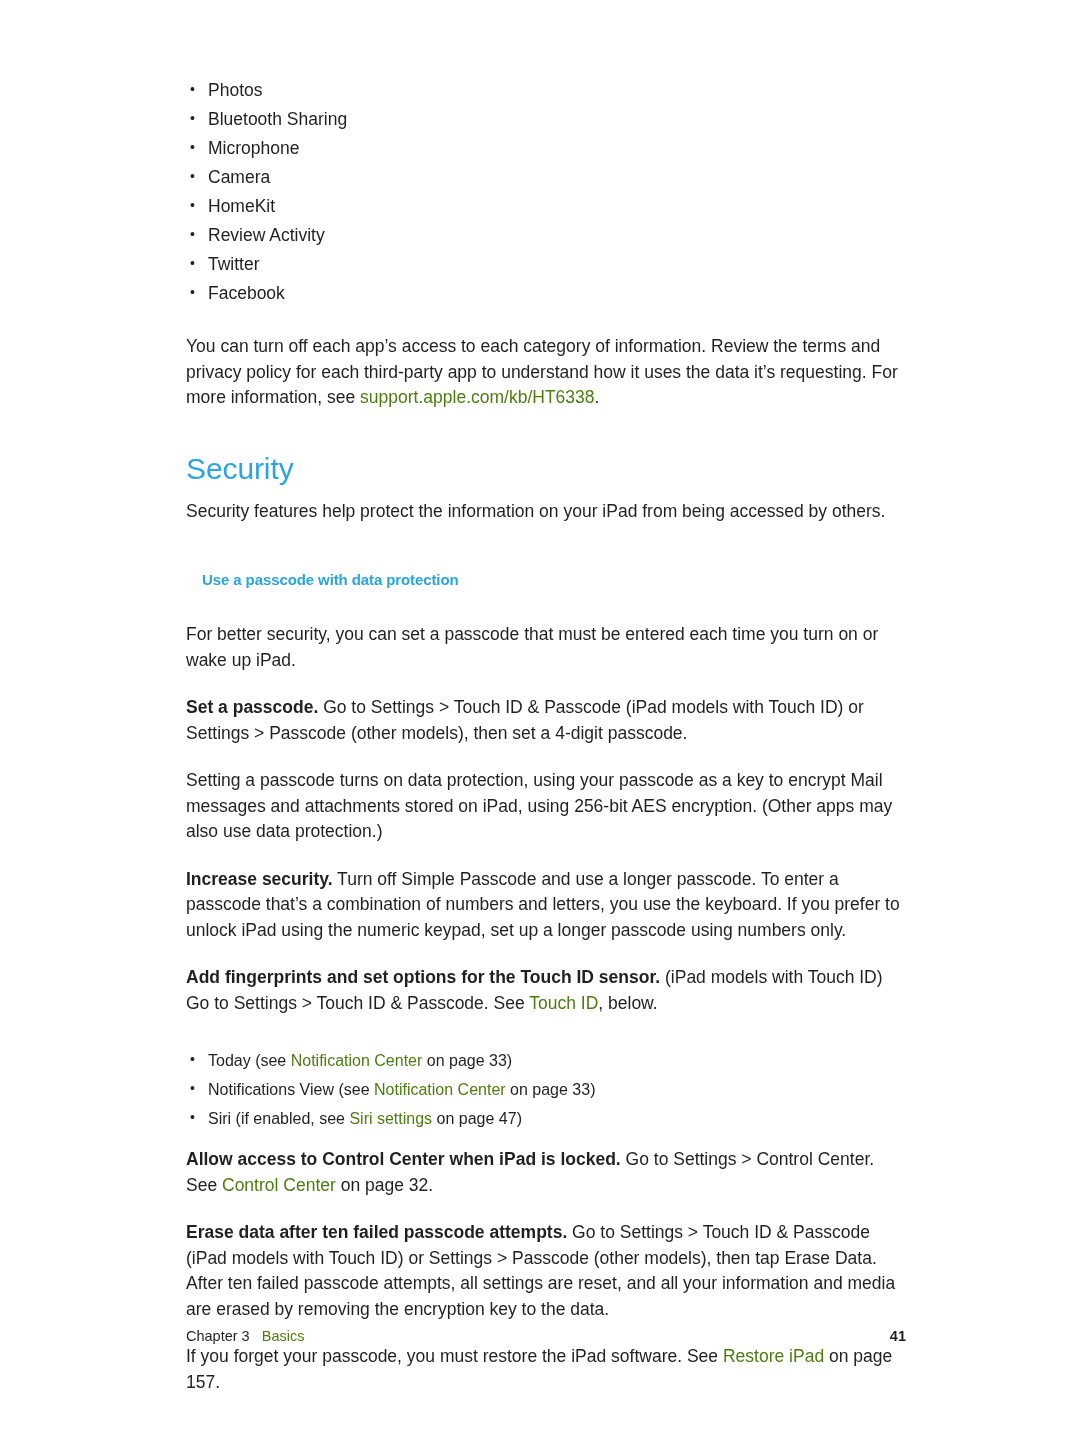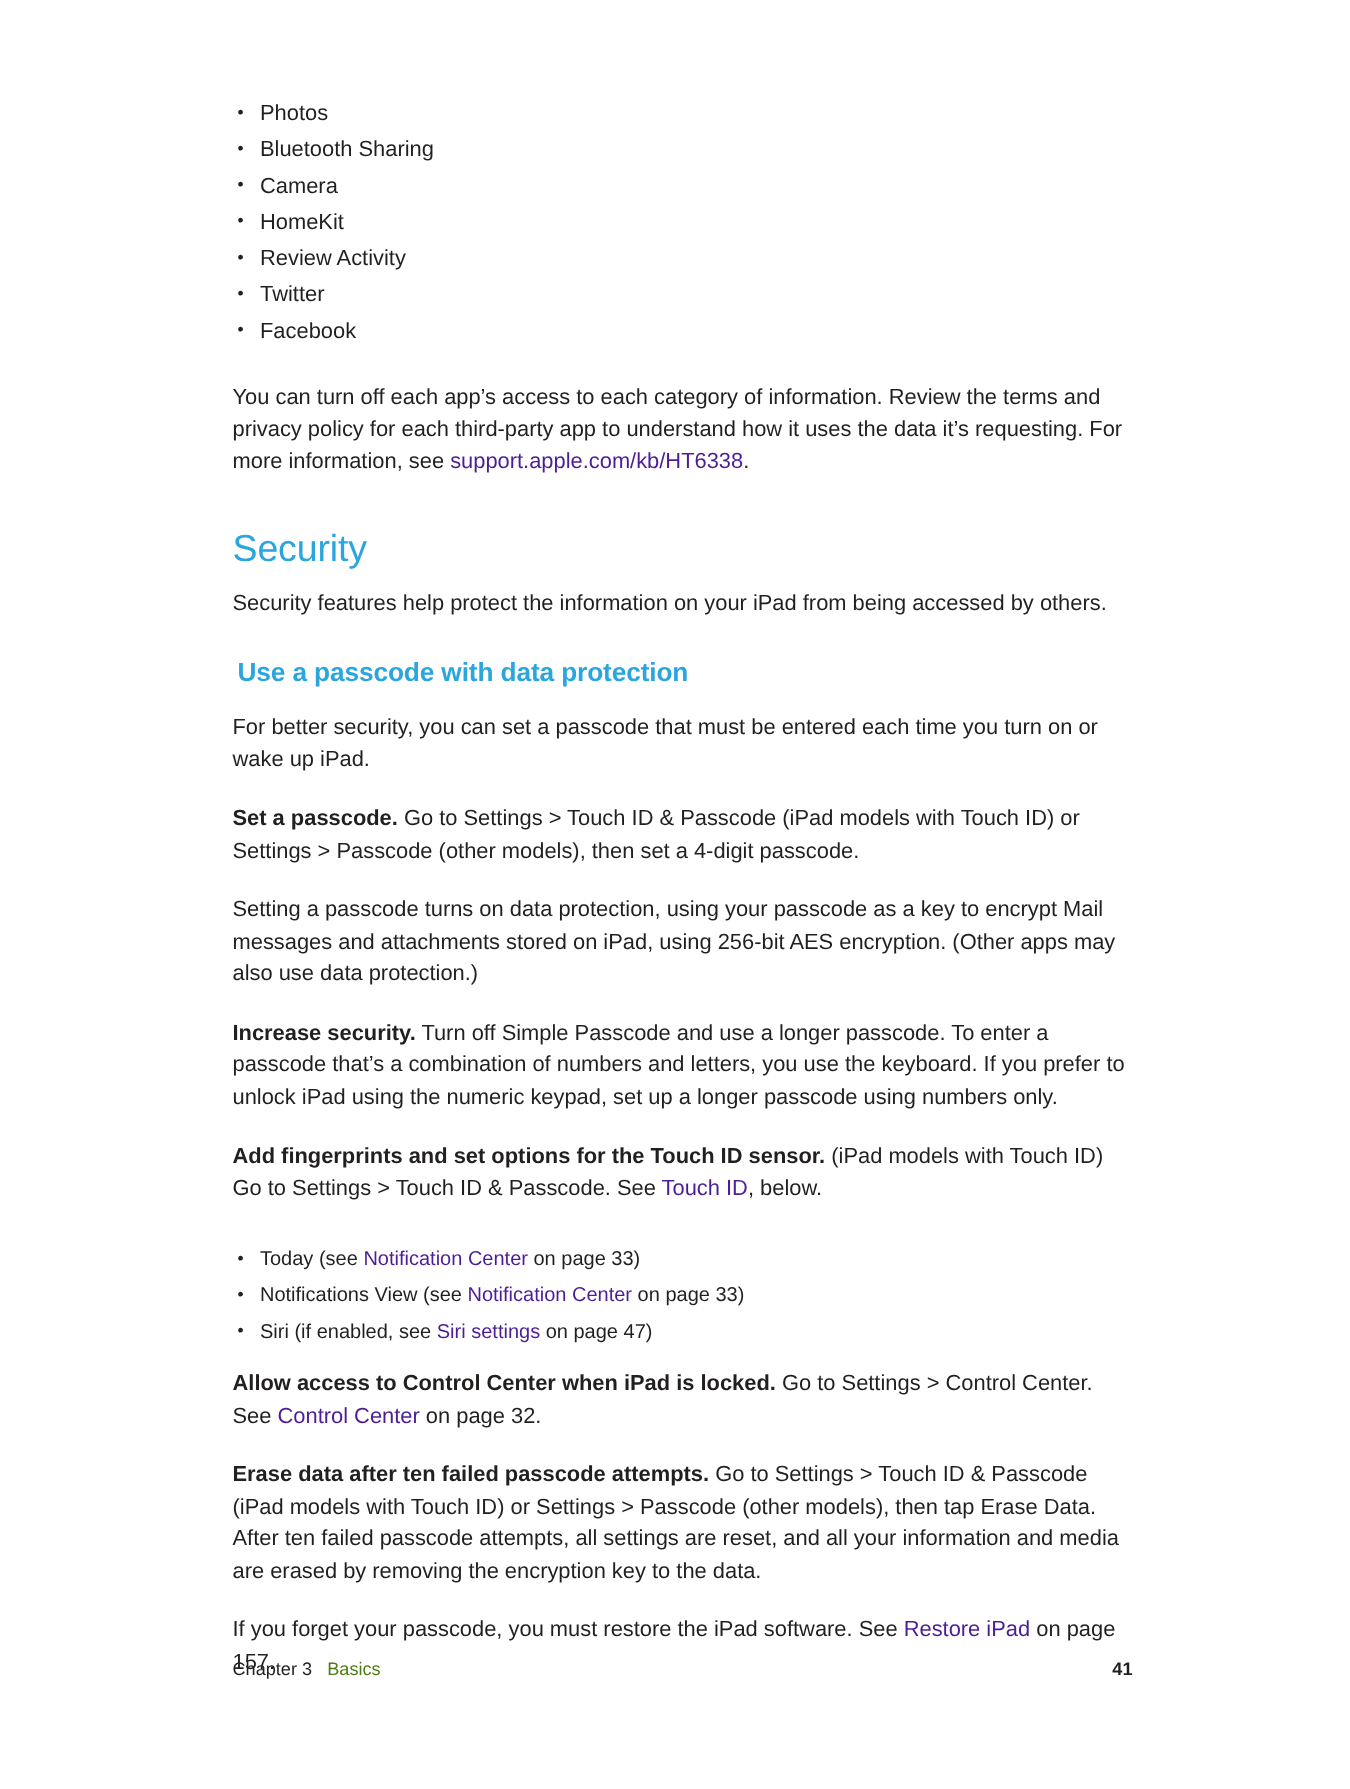--- a/index.html
+++ b/index.html
@@ -59,30 +59,30 @@
   .gap-sm { height: 12px; }
   h1.section {
     font-size: 30px;
     line-height: 36px;
     font-weight: normal;
     color: #2aa5dd;
     margin: 0;
     letter-spacing: -0.1px;
   }
   h2.subsection {
-    font-size: 21px;
+    font-size: 15px;
     line-height: 28px;
     font-weight: bold;
     color: #2aa5dd;
-    margin: 4px;
+    margin: 16px;
     letter-spacing: -0.1px;
   }
   .lead { font-weight: bold; }
   a.link, .link {
-    color: #4c1d95;
+    color: #4d7c0f;
     text-decoration: none;
   }
   ul.bullets.small li {
     font-size: 16px;
     line-height: 29px;
   }
   .footer {
     position: absolute;
     left: 186px;
     top: 1327px;
@@ -105,20 +105,21 @@
 </head>
 <body>
 
 <div class="page">
 
   <div class="content">
 
     <ul class="bullets">
       <li>Photos</li>
       <li>Bluetooth Sharing</li>
+      <li>Microphone</li>
       <li>Camera</li>
       <li>HomeKit</li>
       <li>Review Activity</li>
       <li>Twitter</li>
       <li>Facebook</li>
     </ul>
 
     <div class="gap-lg"></div>
 
     <p class="body"><span>You can turn off each app’s access to each category of information. Review the terms and privacy policy for each third-party app to understand how it uses the data it’s requesting. For more information, see </span><a class="link" href="#">support.apple.com/kb/HT6338</a><span>.</span></p>

